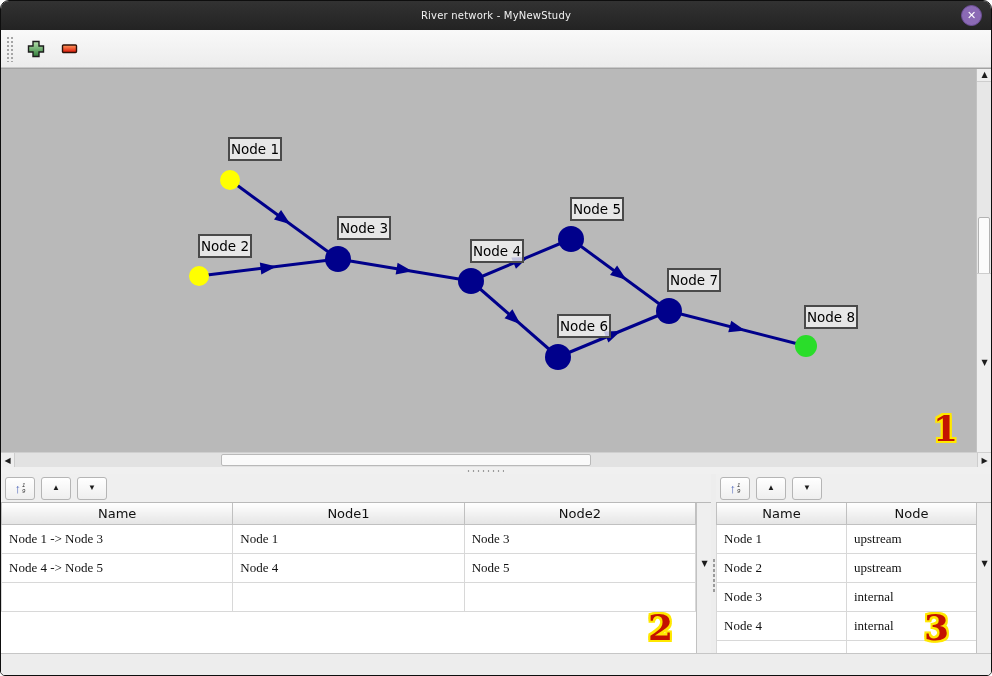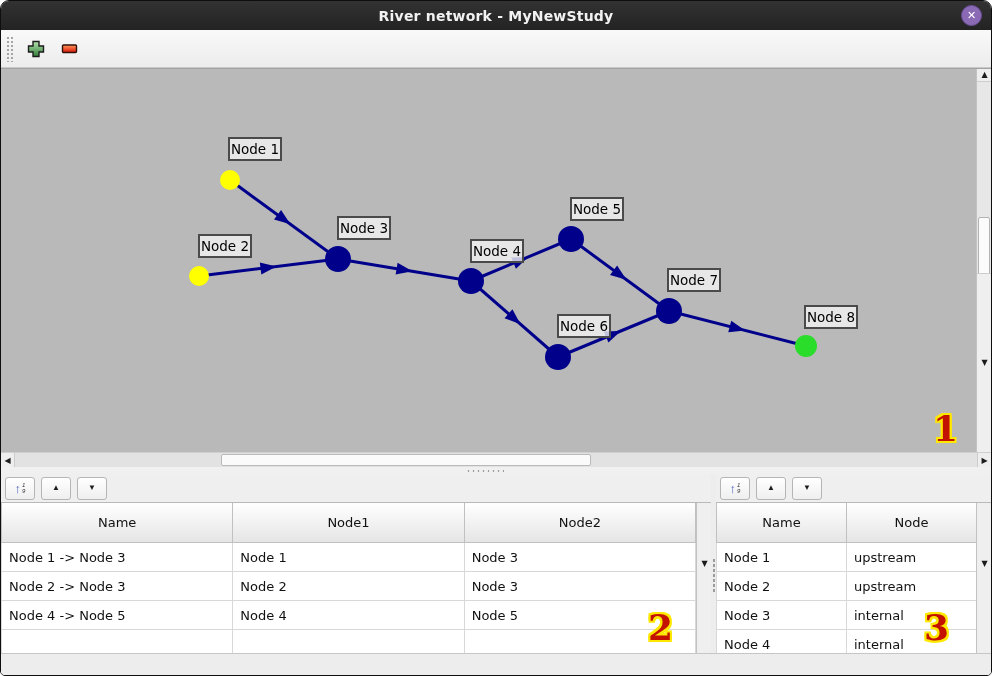--- a/index.html
+++ b/index.html
@@ -6,21 +6,21 @@
   *{box-sizing:border-box;}
   .window{
     width:992px;height:676px;position:relative;overflow:hidden;
     border:1px solid #0e0e0e;border-radius:9px 9px 5px 5px;
     background:#f1f1f1;display:flex;flex-direction:column;
     font-family:"DejaVu Sans","Liberation Sans",sans-serif;color:#111;
   }
   
   .titlebar{height:29px;flex:0 0 29px;background:linear-gradient(#323232,#232323);
     display:flex;align-items:center;justify-content:center;position:relative;}
-  .titlebar .title{color:#f2f2f2;font-size:14px;font-weight:bold;letter-spacing:.2px;}
+  .titlebar .title{color:#f2f2f2;font-size:10px;font-weight:normal;letter-spacing:.2px;}
   .close-btn{position:absolute;right:9px;top:4px;width:21px;height:21px;border-radius:50%;
     background:#8b6ab5;border:1px solid #6d4f97;display:flex;align-items:center;justify-content:center;
     color:#fff;font-size:11px;line-height:1;cursor:pointer;padding:0;}
   
   .toolbar{height:38px;flex:0 0 38px;background:linear-gradient(#f9f9f9,#ececec);
     border-bottom:1px solid #c9c9c9;display:flex;align-items:center;}
   .tb-handle{width:7px;height:26px;margin:0 8px 0 5px;
     background-image:radial-gradient(#a5a5a5 1px,transparent 1.2px);background-size:4px 4px;}
   .tb-btn{width:30px;height:30px;background:transparent;border:none;display:flex;
     align-items:center;justify-content:center;cursor:pointer;padding:0;margin-right:4px;}
@@ -71,23 +71,23 @@
   .sort-arrow{color:#4a63b8;font-size:13px;font-weight:bold;}
   .sort-nums{display:flex;flex-direction:column;font-size:6px;color:#333;margin-left:1px;}
   
   .table-area{flex:1;position:relative;background:#ffffff;border-top:1px solid #b9b9b9;
     overflow:hidden;}
   table.grid{border-collapse:collapse;table-layout:fixed;font-size:13px;background:#fff;
     border-left:1px solid #9d9d9d;}
   .pane.left table.grid{width:695px;}
   .pane.right table.grid{width:261px;}
   table.grid th{height:21px;font-weight:normal;text-align:center;
-    background:linear-gradient(#ffffff,#e5e5e5);border:1px solid #c0c0c0;border-top:none;padding:12px;}
+    background:linear-gradient(#ffffff,#e5e5e5);border:1px solid #c0c0c0;border-top:none;padding:3px;}
   table.grid td{height:29px;border:1px solid #d8d8d8;padding:0 0 0 7px;text-align:left;
-    overflow:hidden;white-space:nowrap;background:#fff;}
+    overflow:hidden;white-space:nowrap;background:#fff;font-family:Liberation Serif, serif;}
   .tscroll{position:absolute;right:0;top:0;width:15px;height:100%;background:#e7e7e7;
     border-left:1px solid #c2c2c2;}
   
   .statusbar{flex:1;background:#ededed;border-top:1px solid #c6c6c6;}
 </style>
 </head>
 <body>
 
 <div class="window">
 
@@ -238,25 +238,20 @@
                 <th>Node2</th>
               </tr>
             </thead>
             <tbody>
               <tr>
                 <td>Node 1 -&gt; Node 3</td>
                 <td>Node 1</td>
                 <td>Node 3</td>
               </tr>
               <tr>
-                <td>Node 2 -&gt; Node 3</td>
-                <td>Node 2</td>
-                <td>Node 3</td>
-              </tr>
-              <tr>
                 <td>Node 4 -&gt; Node 5</td>
                 <td>Node 4</td>
                 <td>Node 5</td>
               </tr>
               <tr>
                 <td></td>
                 <td></td>
                 <td></td>
               </tr>
             </tbody>

